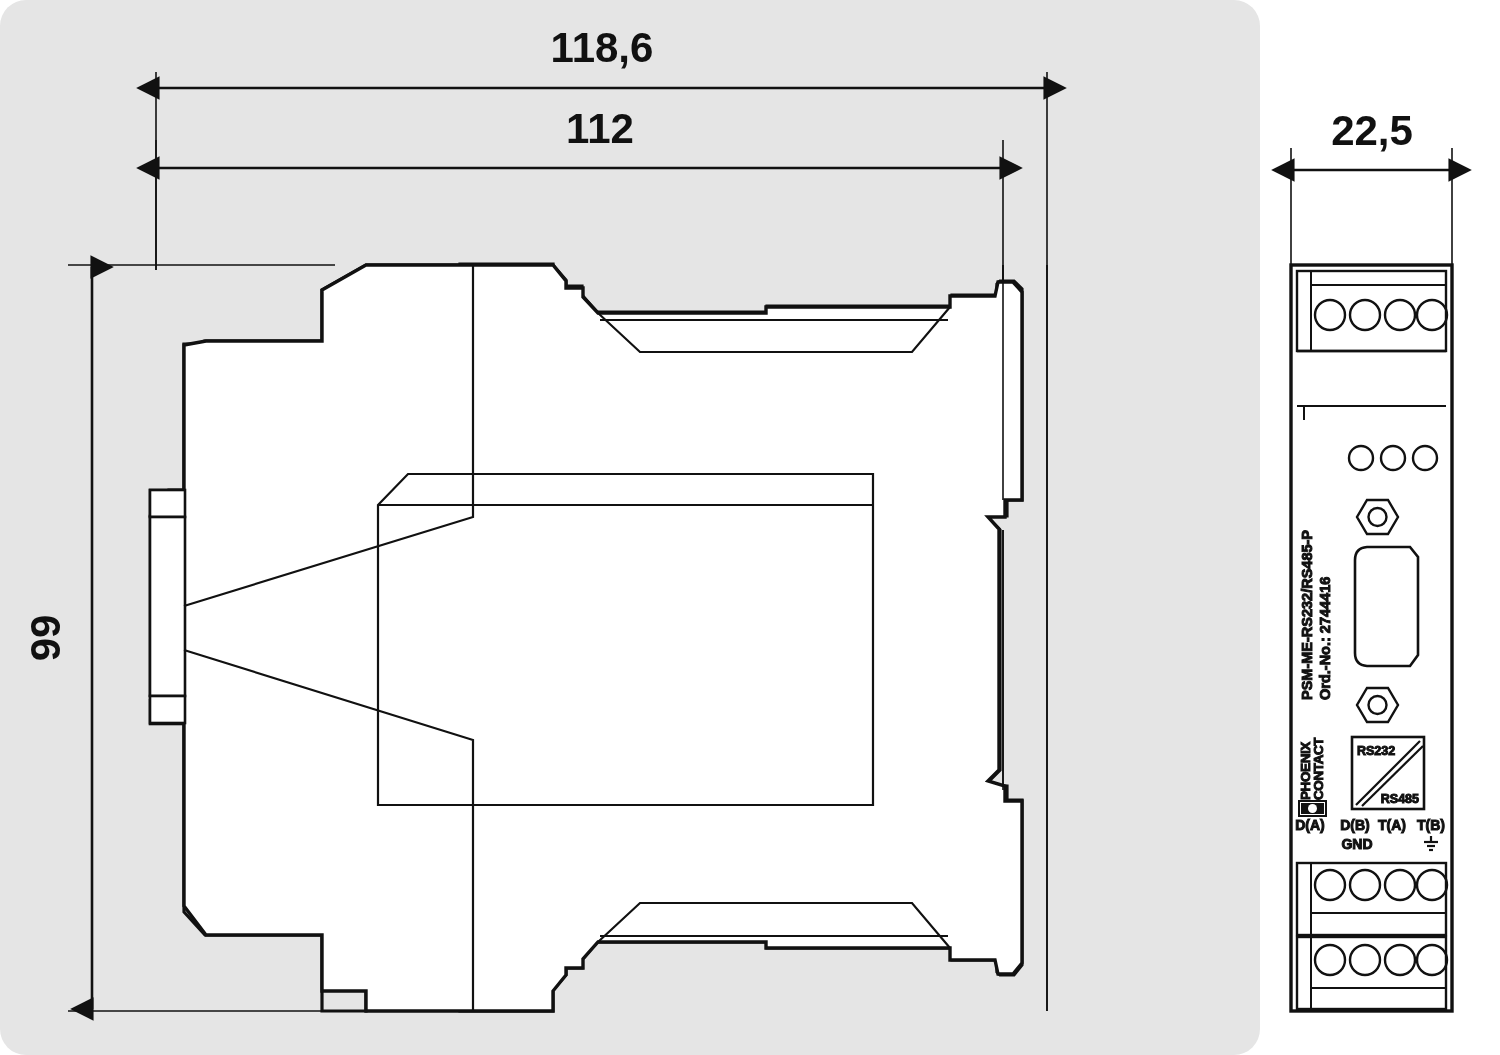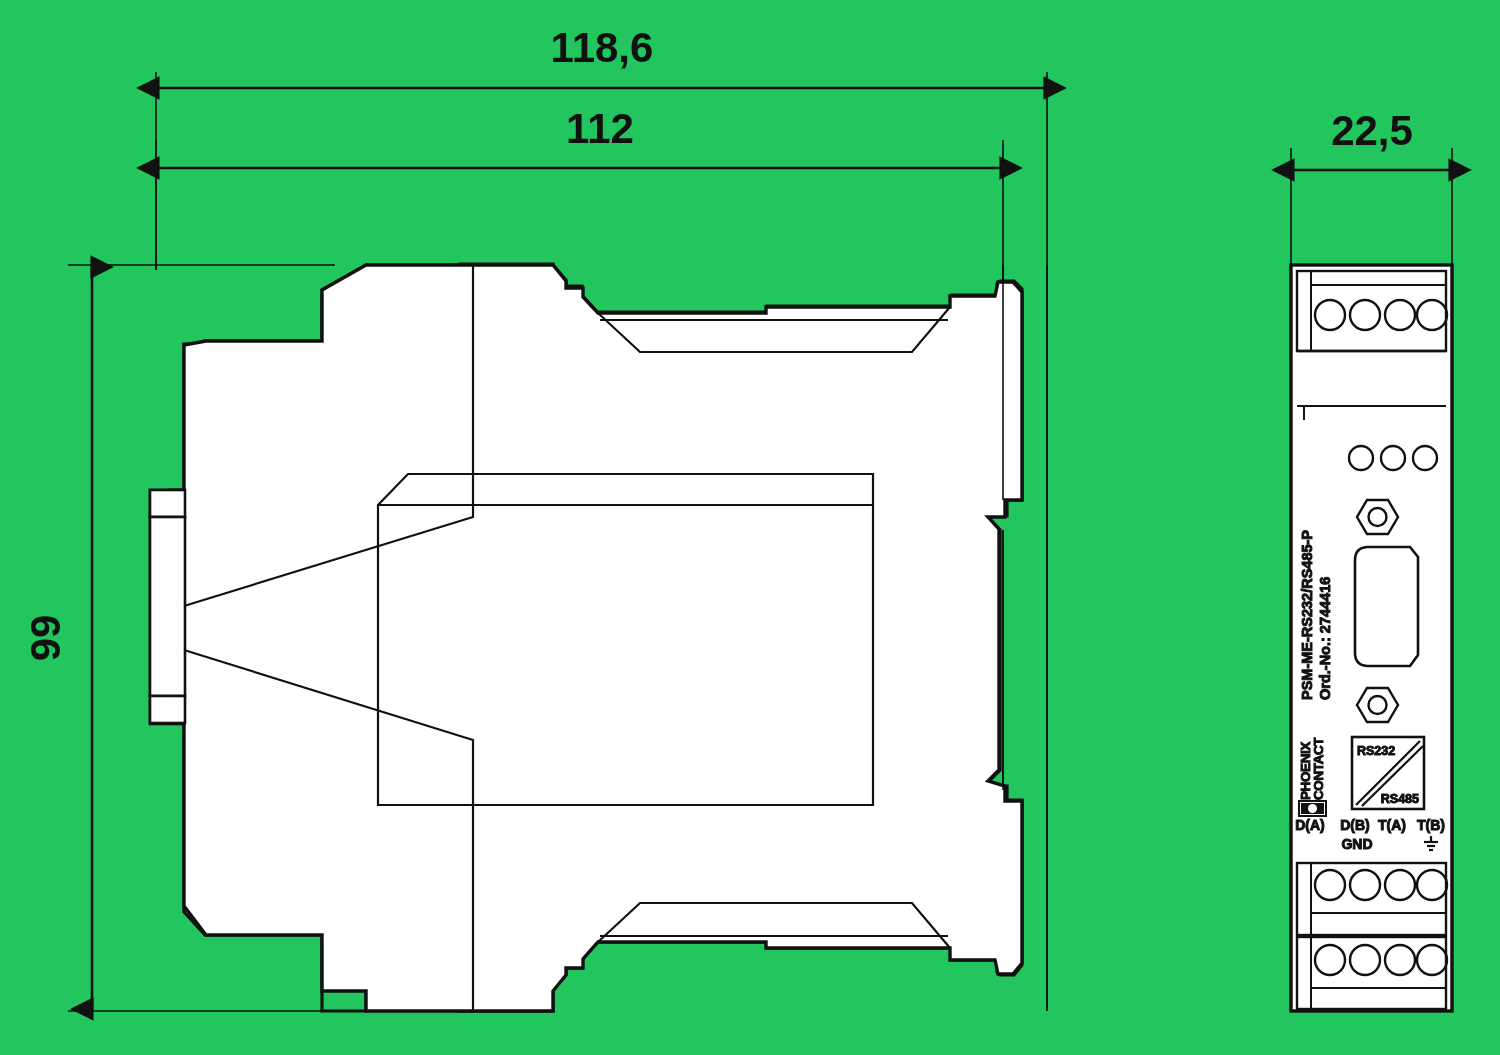--- a/index.html
+++ b/index.html
@@ -1,18 +1,18 @@
 <!DOCTYPE html>
 <html><head>
 <meta charset="utf-8">
 <style>
   html,body{margin:0;padding:0;background:#ffffff;}
   body{width:1500px;height:1055px;overflow:hidden;
        font-family:"Liberation Sans","DejaVu Sans",sans-serif;}
-  #stage{position:relative;width:1500px;height:1055px;background:#22c55e;}
+  #stage{position:relative;width:1260px;height:1055px;background:#e5e5e5;border-radius:26px;}
   svg.sheet{position:absolute;left:0;top:0;width:1500px;height:1055px;display:block;}
   .dimtext{font-weight:bold;fill:#111111;font-family:"Liberation Sans","DejaVu Sans",sans-serif;}
   .lbl{font-weight:bold;fill:#111111;font-family:"Liberation Sans","DejaVu Sans",sans-serif;}
 </style>
 </head>
 <body>
 
 <div id="stage">
 <svg class="sheet" viewBox="0 0 1500 1055" xmlns="http://www.w3.org/2000/svg">
 

